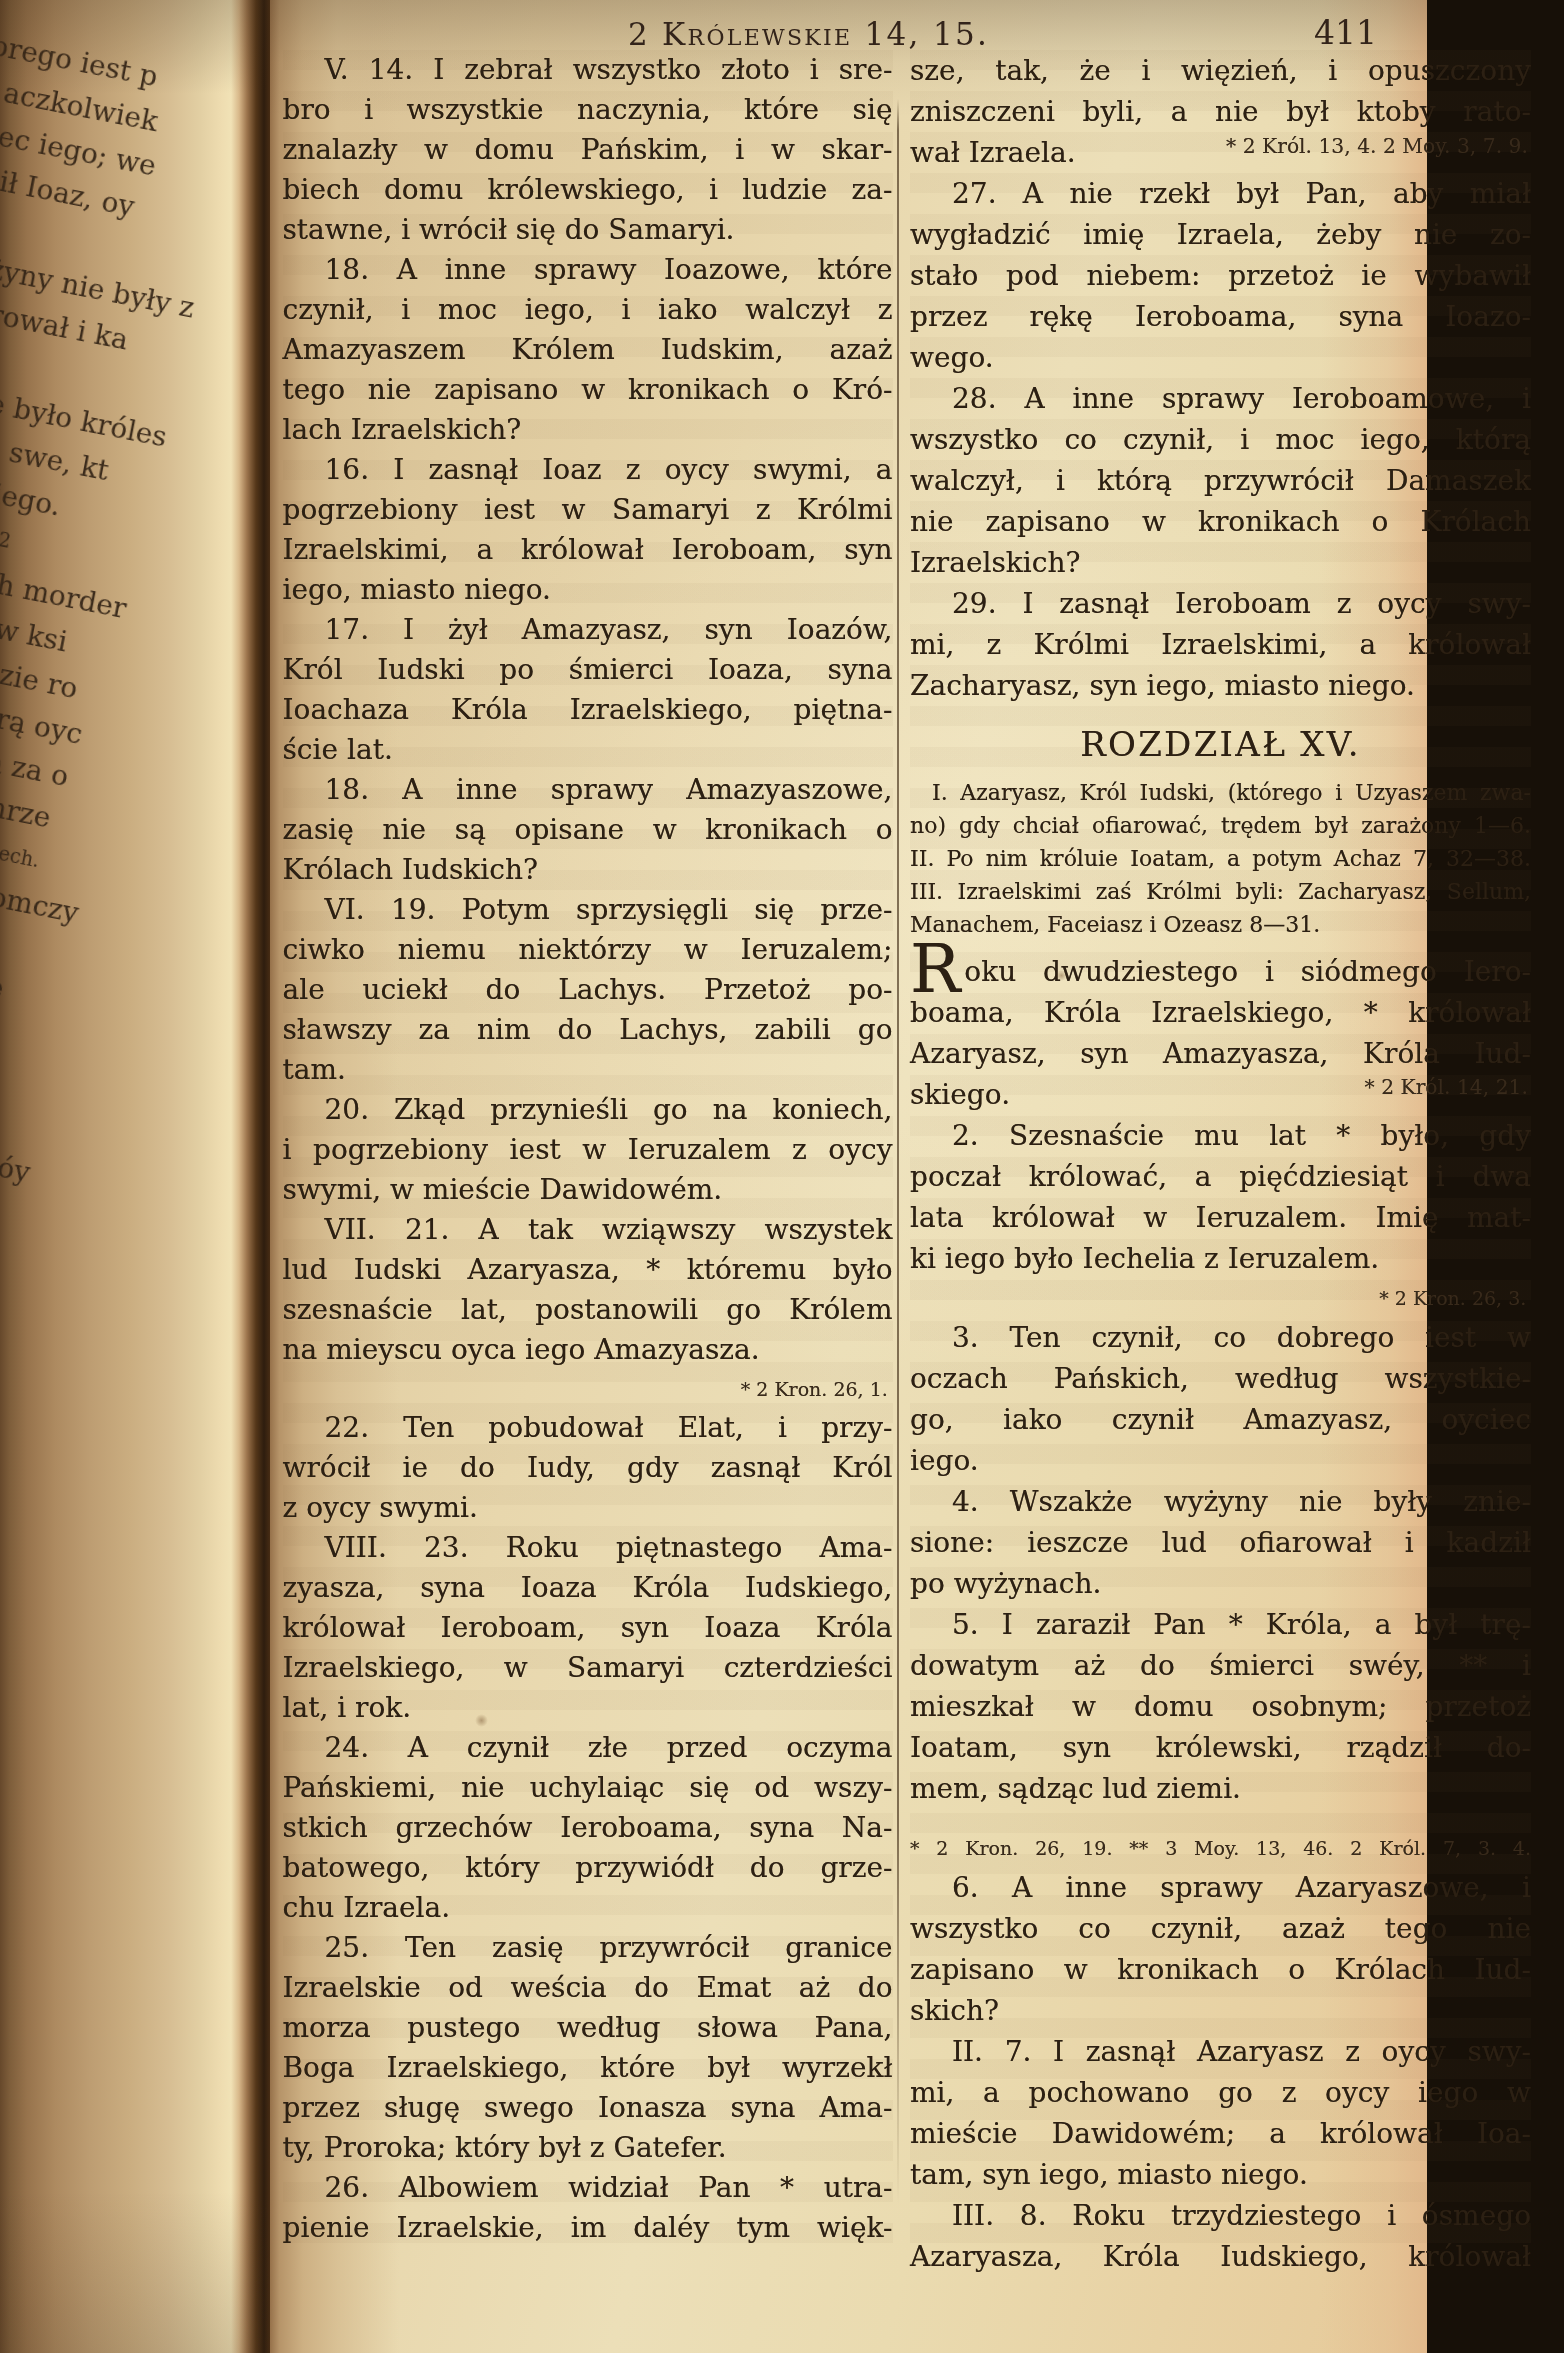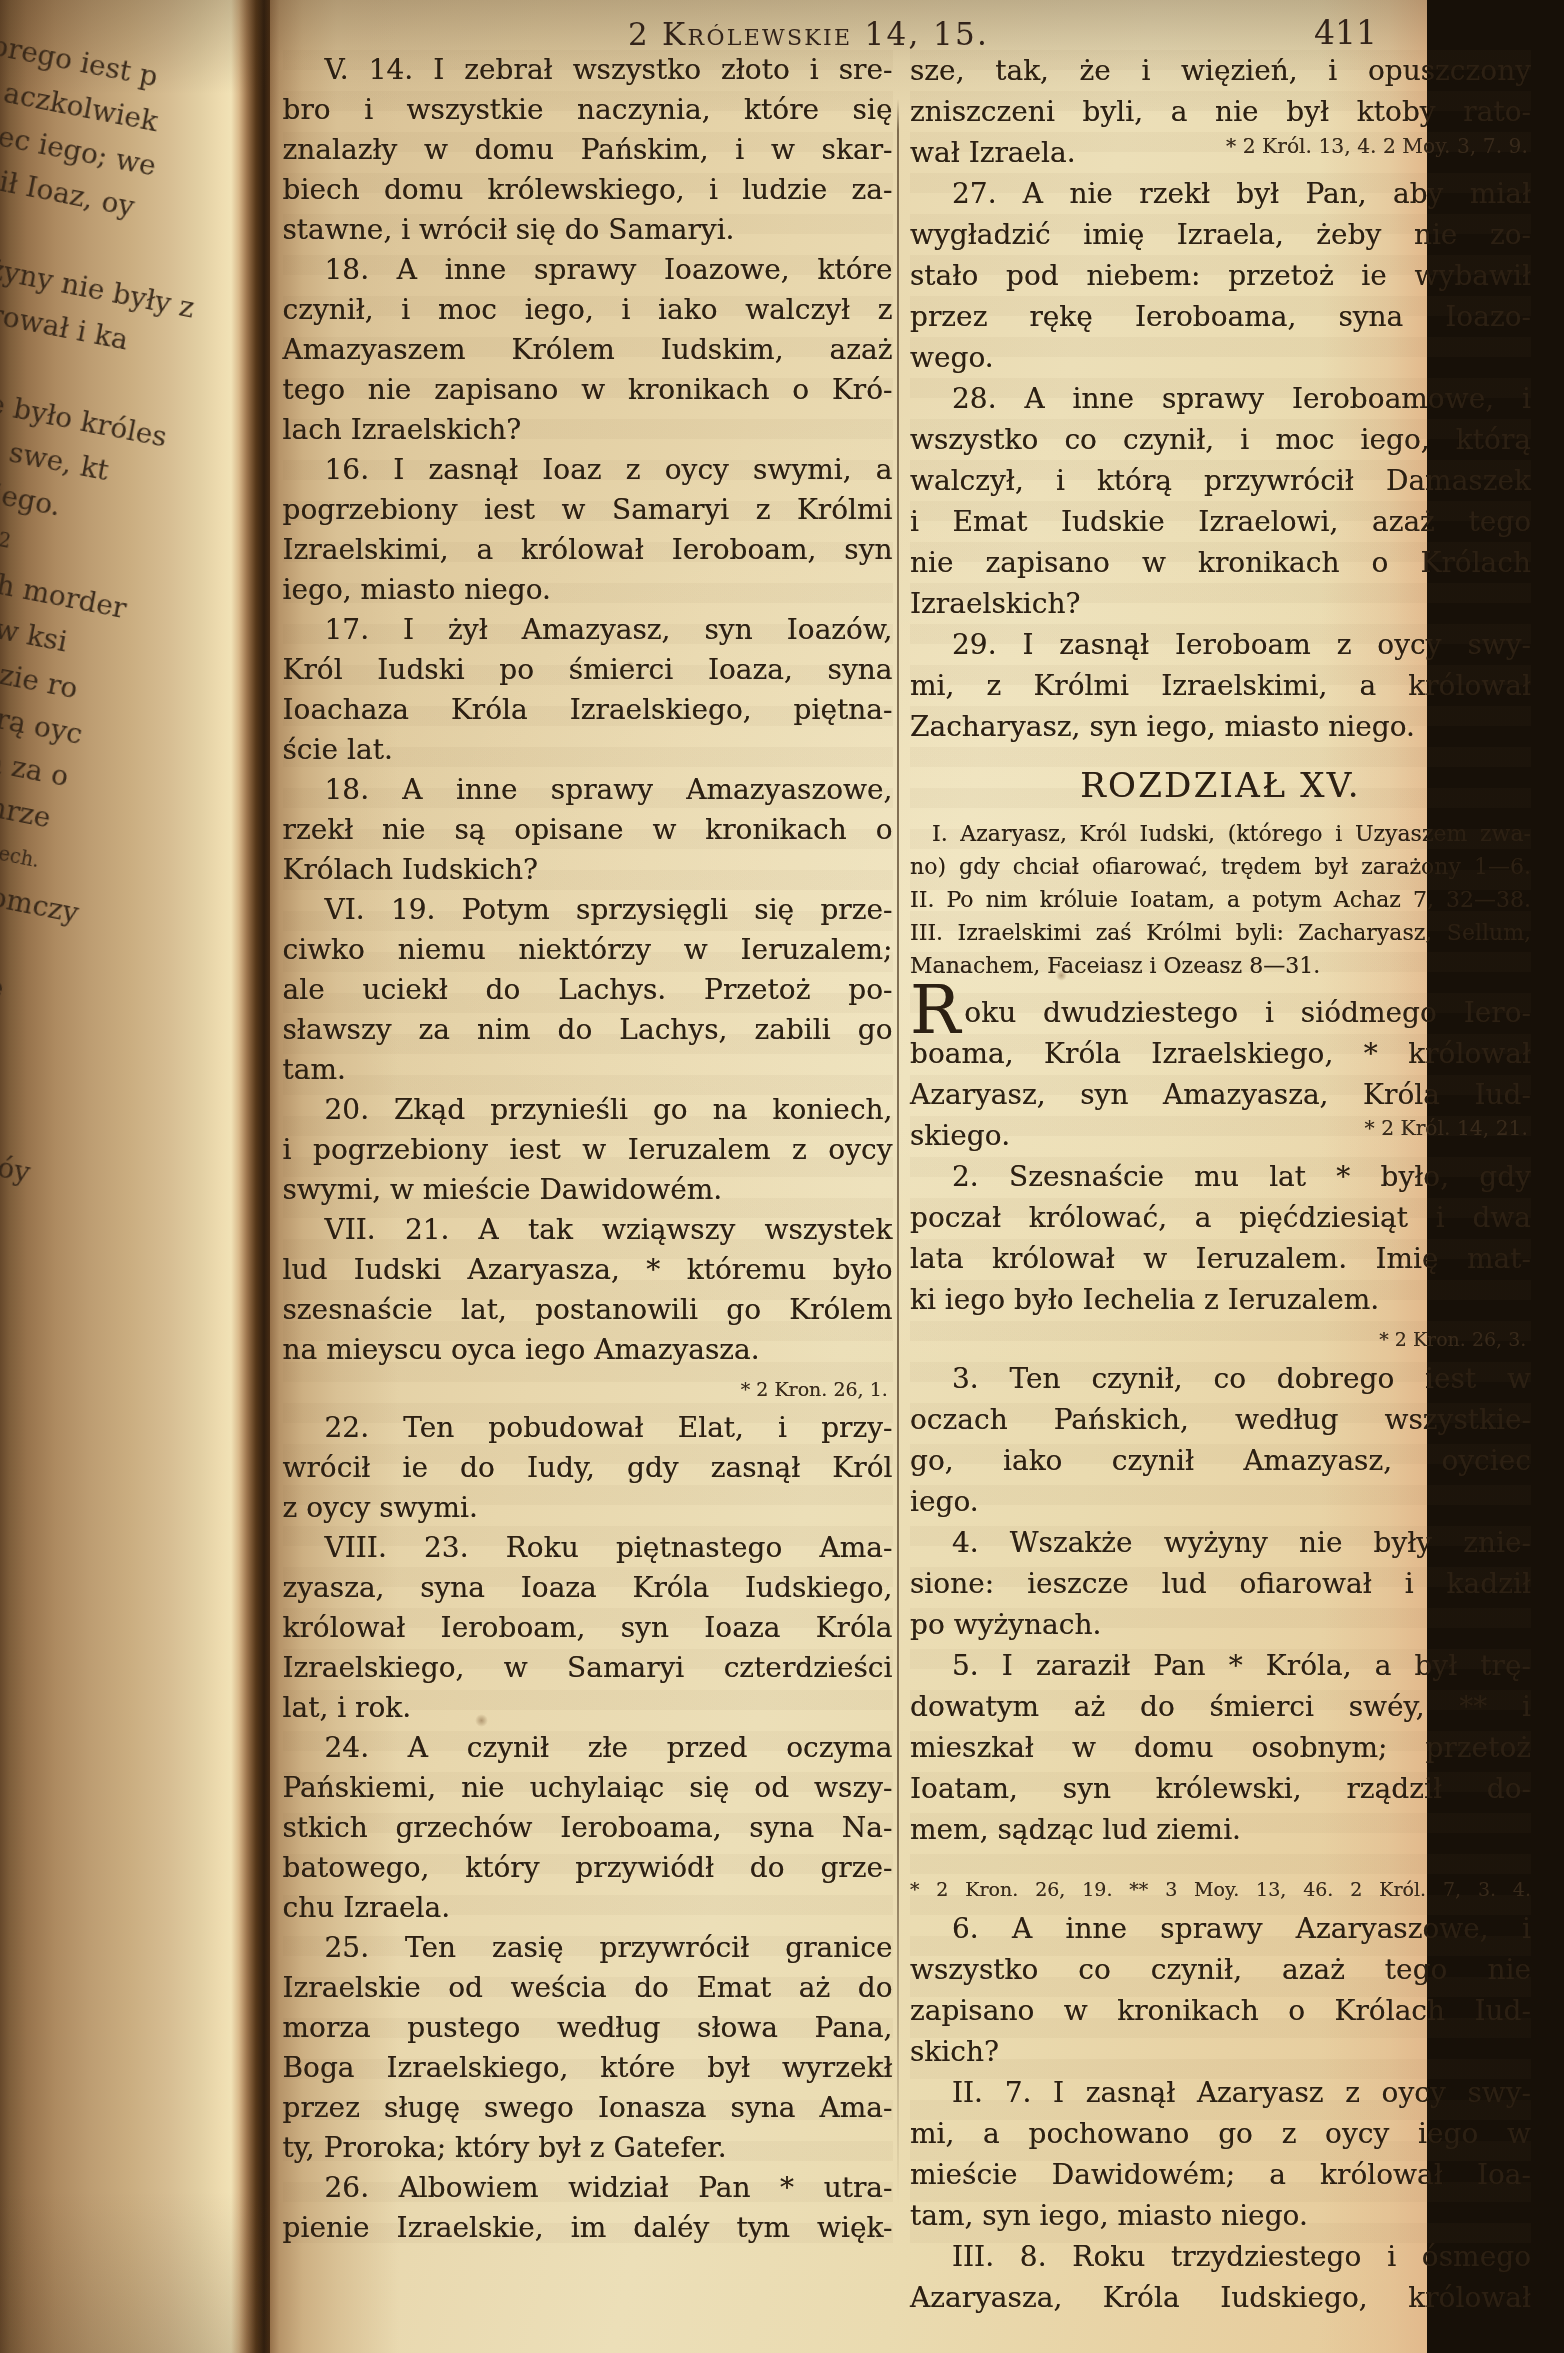--- a/index.html
+++ b/index.html
@@ -154,21 +154,21 @@
           <div class="ln end">iego, miasto niego.</div>
         </div>
         <div class="para">
           <div class="ln ind">17. I żył Amazyasz, syn Ioazów,</div>
           <div class="ln">Król Iudski po śmierci Ioaza, syna</div>
           <div class="ln">Ioachaza Króla Izraelskiego, piętna-</div>
           <div class="ln end">ście lat.</div>
         </div>
         <div class="para">
           <div class="ln ind">18. A inne sprawy Amazyaszowe,</div>
-          <div class="ln">rzekł nie są opisane w kronikach o</div>
+          <div class="ln">zasię nie są opisane w kronikach o</div>
           <div class="ln end">Królach Iudskich?</div>
         </div>
         <div class="para">
           <div class="ln ind">VI. 19. Potym sprzysięgli się prze-</div>
           <div class="ln">ciwko niemu niektórzy w Ieruzalem;</div>
           <div class="ln">ale uciekł do Lachys. Przetoż po-</div>
           <div class="ln">sławszy za nim do Lachys, zabili go</div>
           <div class="ln end">tam.</div>
         </div>
         <div class="para">
@@ -225,21 +225,20 @@
           <div class="ln ind">27. A nie rzekł był Pan, aby miał</div>
           <div class="ln">wygładzić imię Izraela, żeby nie zo-</div>
           <div class="ln">stało pod niebem: przetoż ie wybawił</div>
           <div class="ln">przez rękę Ieroboama, syna Ioazo-</div>
           <div class="ln end">wego.</div>
         </div>
         <div class="para">
           <div class="ln ind">28. A inne sprawy Ieroboamowe, i</div>
           <div class="ln">wszystko co czynił, i moc iego, którą</div>
           <div class="ln">walczył, i którą przywrócił Damaszek</div>
-          <div class="ln">i Emat Iudskie Izraelowi, azaż tego</div>
           <div class="ln">nie zapisano w kronikach o Królach</div>
           <div class="ln end">Izraelskich?</div>
         </div>
         <div class="para">
           <div class="ln ind">29. I zasnął Ieroboam z oycy swy-</div>
           <div class="ln">mi, z Królmi Izraelskimi, a królował</div>
           <div class="ln end">Zacharyasz, syn iego, miasto niego.</div>
         </div>
         <div class="chapter-h">ROZDZIAŁ XV.</div>
         <div class="summary">

